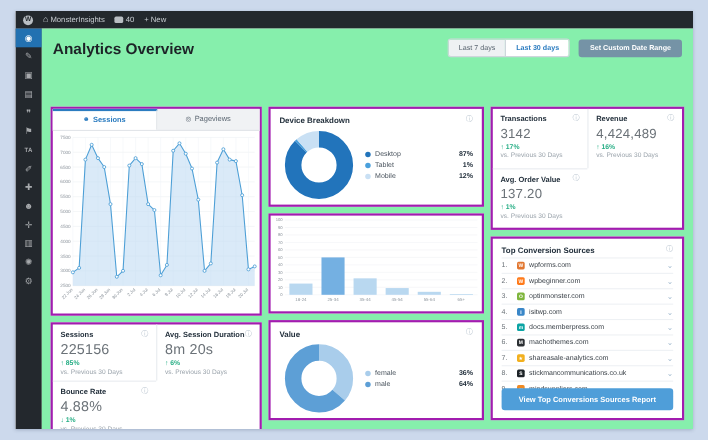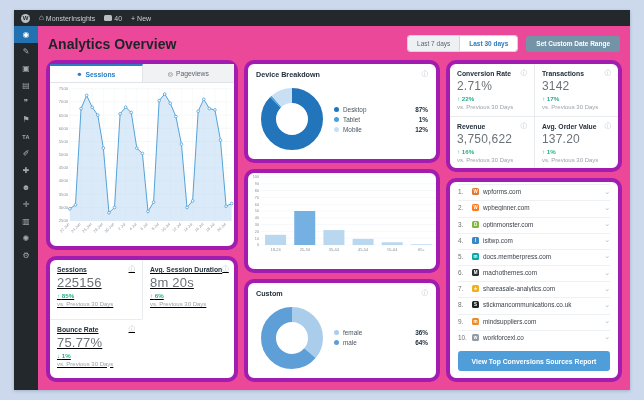--- a/index.html
+++ b/index.html
@@ -14,44 +14,44 @@
   .wp-logo{width:9px;height:9px;border-radius:50%;background:#b9bec3;color:#23282d;font-size:6px;
            font-weight:bold;display:flex;align-items:center;justify-content:center;}
   .home-icon{font-size:8px;line-height:1;}
   .bubble{width:8px;height:5.5px;background:#b9bec3;border-radius:1.5px;display:inline-block;}
   
   .main-row{flex:1;display:flex;min-height:0;}
   .side-menu{flex:0 0 24px;background:#23282d;display:flex;flex-direction:column;}
   .side-item{height:17px;display:flex;align-items:center;justify-content:center;color:#a7aaad;font-size:8px;}
   .side-item.active{background:#2271b1;color:#fff;}
   .side-item .txt-icon{font-size:5.5px;font-weight:bold;letter-spacing:.3px;}
-  .content{flex:1;min-width:0;display:flex;flex-direction:column;background:#ec4899;}
+  .content{flex:1;min-width:0;display:flex;flex-direction:column;background:#86efac;gap:37px;}
   .page-header{display:flex;align-items:center;justify-content:space-between;padding:9px 10px 6px;}
   h1{margin:0;font-size:14px;color:#1d2327;}
   .range-controls{display:flex;gap:8px;align-items:center;}
   .segmented{display:flex;border:1px solid #cfd6dc;border-radius:3px;overflow:hidden;}
   .seg-btn{font-size:6.5px;padding:4px 9px;background:#eef1f3;color:#5a6570;border:none;cursor:pointer;}
   .seg-btn + .seg-btn{border-left:1px solid #cfd6dc;}
   .seg-btn.active{background:#fff;color:#2b7cc0;font-weight:bold;}
   .custom-btn{font-size:6.5px;padding:4.5px 10px;background:#7593a6;color:#fff;border:none;border-radius:3px;
               font-weight:bold;cursor:pointer;}
   .dashboard{flex:1;display:flex;gap:6px;padding:2px 8px 8px;min-height:0;}
   .col{display:flex;flex-direction:column;gap:6px;min-height:0;}
   .col1{width:192px;} .col2{width:196px;} .col3{flex:1;min-width:0;}
-  .panel{background:#fff;border:4px solid #a21caf;border-radius:10px;box-sizing:border-box;}
+  .panel{background:#fff;border:2px solid #a21caf;border-radius:0;box-sizing:border-box;}
   
   .chart-panel{height:190px;display:flex;flex-direction:column;}
   .tabs{display:flex;height:19px;background:#f0f2f4;border-bottom:1px solid #e0e4e8;}
   .tab{flex:1;display:flex;align-items:center;justify-content:center;gap:3px;font-size:6.8px;color:#5a6570;
        border:none;background:transparent;cursor:pointer;box-sizing:border-box;}
   .tab .tab-icon{font-size:6px;}
   .tab.active{background:#fff;color:#2b7cc0;border-top:2px solid #2b7cc0;border-right:1px solid #e0e4e8;font-weight:bold;}
   
   .stats-grid{display:grid;grid-template-columns:1fr 1fr;}
-  .stats-left{flex:1;text-decoration:underline;}
+  .stats-left{flex:1;}
   .stats-right{height:112px;}
   .stat{padding:6px 7px 4px;display:flex;flex-direction:column;gap:2px;overflow:hidden;}
   .stat:nth-child(2n){border-left:1px solid #e8ecef;}
   .stat:nth-child(n+3){border-top:1px solid #e8ecef;}
   .stat-head{display:flex;justify-content:space-between;align-items:center;}
   .stat-title{font-size:6.8px;font-weight:bold;color:#23303c;white-space:nowrap;}
   .info{font-size:6.5px;color:#b9c4cf;line-height:1;}
   .stat-value{font-size:13px;color:#6b7278;letter-spacing:.2px;}
   .stats-right .stat-value{font-size:12px;}
   .stat-change{font-size:6.2px;color:#27ae85;font-weight:bold;}
@@ -279,21 +279,21 @@
                   </div>
                   <div class="stat-value">8m 20s</div>
                   <div class="stat-change"><span>↑</span> <span>6%</span></div>
                   <div class="stat-caption">vs. Previous 30 Days</div>
                 </div>
                 <div class="stat">
                   <div class="stat-head">
                     <span class="stat-title">Bounce Rate</span>
                     <span class="info">ⓘ</span>
                   </div>
-                  <div class="stat-value">75.77%</div>
+                  <div class="stat-value">4.88%</div>
                   <div class="stat-change"><span>↓</span> <span>1%</span></div>
                   <div class="stat-caption">vs. Previous 30 Days</div>
                 </div>
               </div>
           </div>
 
           <div class="col col2">
             <div class="panel mid-panel">
               <div class="panel-head">
                 <span class="panel-title">Device Breakdown</span>
@@ -359,21 +359,21 @@
                   <text x="115.08333333333333" y="78" text-anchor="middle" font-size="4" fill="#8b939b">45-54</text>
                   <rect x="133.75000000000003" y="69.28" width="21" height="2.719999999999999" fill="#b9d8f0"></rect>
                   <text x="144.25000000000003" y="78" text-anchor="middle" font-size="4" fill="#8b939b">55-64</text>
                   <rect x="162.91666666666669" y="71.32" width="21" height="0.6800000000000068" fill="#b9d8f0"></rect>
                   <text x="173.41666666666669" y="78" text-anchor="middle" font-size="4" fill="#8b939b">65+</text>
                 </svg>
             </div>
 
             <div class="panel mid-panel">
               <div class="panel-head">
-                <span class="panel-title">Custom</span>
+                <span class="panel-title">Value</span>
                 <span class="info">ⓘ</span>
               </div>
               <div class="donut-wrap">
                 <svg class="donut" id="genderDonut" viewBox="0 0 72 72">
                     <circle cx="36" cy="36" r="23.5" fill="none" stroke="#a9cdeb" stroke-width="15" stroke-dasharray="53.155747698739304 147.6548547187203" stroke-dashoffset="0" transform="rotate(-90 36 36)"></circle>
                     <circle cx="36" cy="36" r="23.5" fill="none" stroke="#5d9fd6" stroke-width="15" stroke-dasharray="94.49910701998098 147.6548547187203" stroke-dashoffset="-53.155747698739304" transform="rotate(-90 36 36)"></circle>
                   </svg>
                 <div class="legend" id="genderLegend">
                     <div class="legend-row">
                       <span class="legend-dot" style="background: rgb(169, 205, 235);"></span>
@@ -387,57 +387,52 @@
                     </div>
                   </div>
               </div>
             </div>
           </div>
 
           <div class="col col3">
             <div class="panel stats-grid stats-right" id="statsRight">
                 <div class="stat">
                   <div class="stat-head">
-                    <span class="stat-title">Conversion Rate</span>
-                    <span class="info">ⓘ</span>
-                  </div>
-                  <div class="stat-value">2.71%</div>
-                  <div class="stat-change"><span>↑</span> <span>22%</span></div>
-                  <div class="stat-caption">vs. Previous 30 Days</div>
-                </div>
-                <div class="stat">
-                  <div class="stat-head">
                     <span class="stat-title">Transactions</span>
                     <span class="info">ⓘ</span>
                   </div>
                   <div class="stat-value">3142</div>
                   <div class="stat-change"><span>↑</span> <span>17%</span></div>
                   <div class="stat-caption">vs. Previous 30 Days</div>
                 </div>
                 <div class="stat">
                   <div class="stat-head">
                     <span class="stat-title">Revenue</span>
                     <span class="info">ⓘ</span>
                   </div>
-                  <div class="stat-value">3,750,622</div>
+                  <div class="stat-value">4,424,489</div>
                   <div class="stat-change"><span>↑</span> <span>16%</span></div>
                   <div class="stat-caption">vs. Previous 30 Days</div>
                 </div>
                 <div class="stat">
                   <div class="stat-head">
                     <span class="stat-title">Avg. Order Value</span>
                     <span class="info">ⓘ</span>
                   </div>
                   <div class="stat-value">137.20</div>
                   <div class="stat-change"><span>↑</span> <span>1%</span></div>
                   <div class="stat-caption">vs. Previous 30 Days</div>
                 </div>
               </div>
 
             <div class="panel sources">
+              <div class="panel-head">
+                <span class="panel-title">Top Conversion Sources</span>
+                <span class="info">ⓘ</span>
+              </div>
               <div class="sources-list" id="sourcesList">
                   <div class="source-row">
                     <span class="source-rank">1.</span>
                     <span class="favicon" style="background: rgb(226, 119, 48);">W</span>
                     <span class="source-domain">wpforms.com</span>
                     <span class="source-chevron">⌄</span>
                   </div>
                   <div class="source-row">
                     <span class="source-rank">2.</span>
                     <span class="favicon" style="background: rgb(255, 122, 26);">W</span>

